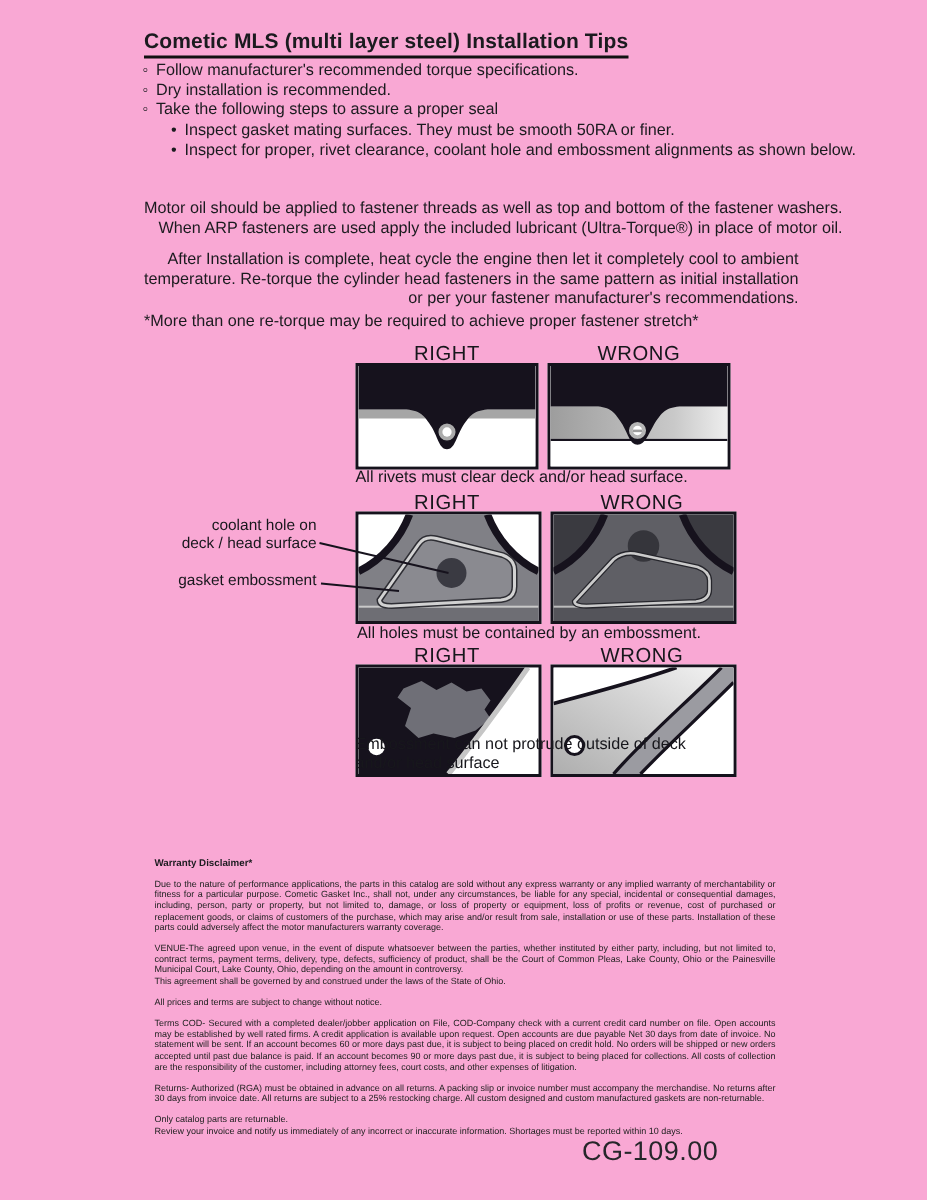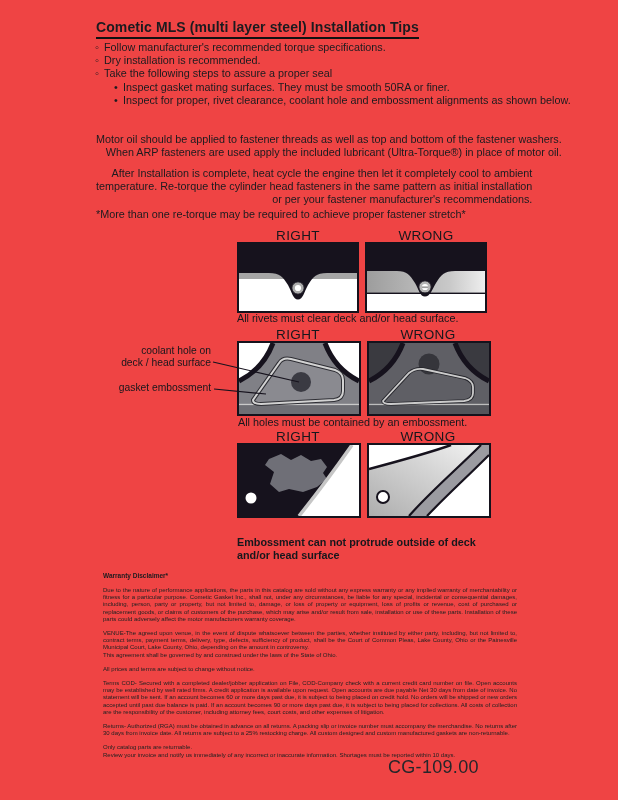--- a/index.html
+++ b/index.html
@@ -1,17 +1,17 @@
 <!DOCTYPE html>
 <html><head>
 <meta charset="utf-8">
 <style>
   html,body{margin:0;padding:0;background:#ffffff;}
   #page{
-    position:relative;width:618px;height:800px;background:#ef4444;overflow:hidden;
+    position:relative;width:618px;height:800px;background:#f9a8d4;overflow:hidden;
     font-family:"Liberation Sans","DejaVu Sans",sans-serif;color:#1b1b1f;
   }
   .abs{position:absolute;}
   
   #title{
     left:96px;top:19px;font-size:14px;font-weight:bold;letter-spacing:.1px;
     border-bottom:2.5px solid #111;padding-bottom:2px;white-space:nowrap;
   }
   
   #tips{left:95px;top:41px;font-size:10.8px;line-height:13.2px;}
@@ -31,21 +31,21 @@
   .fig svg{display:block;}
   
   #r1-right-label{left:237px;top:228px;} #r1-wrong-label{left:365px;top:228px;}
   #fig1L{left:237px;top:242px;} #fig1R{left:365px;top:242px;}
   #r1-caption{left:237px;top:312px;}
   #r2-right-label{left:237px;top:327px;} #r2-wrong-label{left:367px;top:327px;}
   #fig2L{left:237px;top:341px;} #fig2R{left:367px;top:341px;}
   #r2-caption{left:238px;top:416px;}
   #r3-right-label{left:237px;top:429px;} #r3-wrong-label{left:367px;top:429px;}
   #fig3L{left:237px;top:443px;} #fig3R{left:367px;top:443px;}
-  #r3-caption{left:237px;top:536px;font-weight:bold;}
+  #r3-caption{left:237px;top:490px;}
   
   .fig2-label{width:97px;text-align:right;font-size:10.3px;line-height:11.5px;white-space:pre-line;color:#17171c;}
   #fig2-label-coolant{left:114px;top:345px;}
   #fig2-label-embossment{left:114px;top:382px;}
   #leader-overlay{left:0;top:0;pointer-events:none;z-index:6;}
   
   #warranty{left:103px;top:572px;width:414px;}
   #warranty-heading{font-size:6.5px;font-weight:bold;margin:0 0 8px 0;}
   .wpara{font-size:6px;line-height:7.2px;margin:0 0 7px 0;text-align:justify;white-space:pre-line;color:#222;}
   

